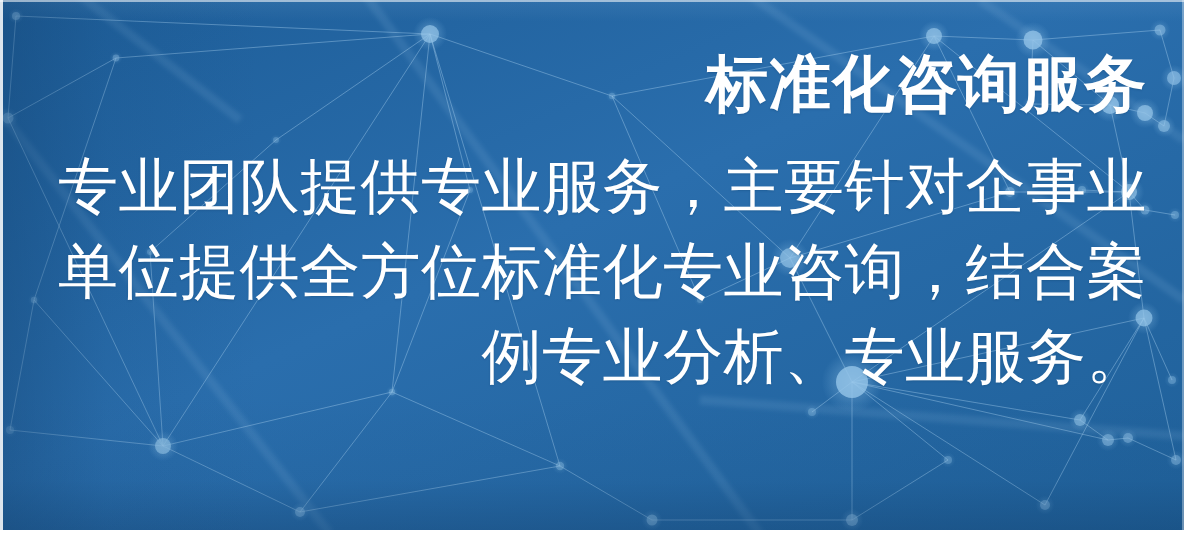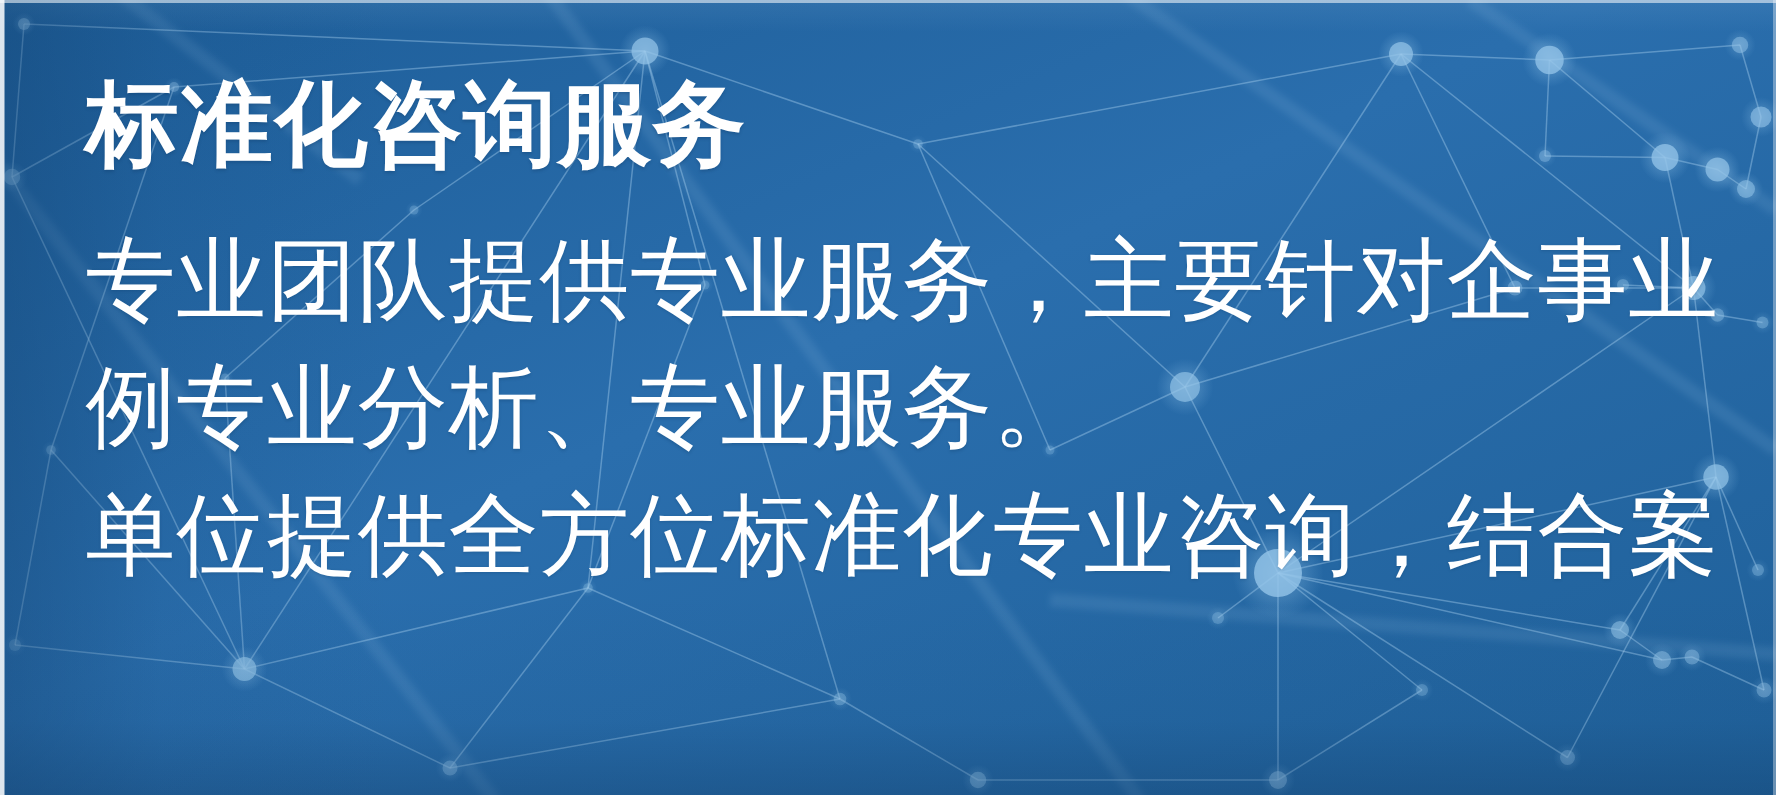--- a/index.html
+++ b/index.html
@@ -50,20 +50,21 @@
       linear-gradient(180deg, rgba(118,170,214,0.16) 0%, rgba(118,170,214,0.0) 4%);
     pointer-events: none;
   }
 
   
   .content {
     position: absolute;
     left: 57px;
     top: 46px;
     width: 1090px;
+    text-align: right;
   }
 
   .headline {
     margin: 0;
     color: #ffffff;
     font-size: 62px;
     line-height: 76px;
     font-weight: 700;
     letter-spacing: 1px;
     white-space: nowrap;
@@ -283,22 +284,22 @@
       </g>
   </svg>
 
   <div class="bg-vignette"></div>
 
   <div class="content">
     <h1 class="headline">标准化咨询服务</h1>
 
     <div class="body-copy">
       <span class="copy-line">专业团队提供专业服务，主要针对企事业</span>
+      <span class="copy-line">单位提供全方位标准化专业咨询，结合案</span>
       <span class="copy-line">例专业分析、专业服务。</span>
-      <span class="copy-line">单位提供全方位标准化专业咨询，结合案</span>
     </div>
   </div>
 
   <div class="edge-top"></div>
   <div class="edge-bottom"></div>
   <div class="edge-left"></div>
   <div class="edge-right"></div>
 </div>
 
 </body></html>

